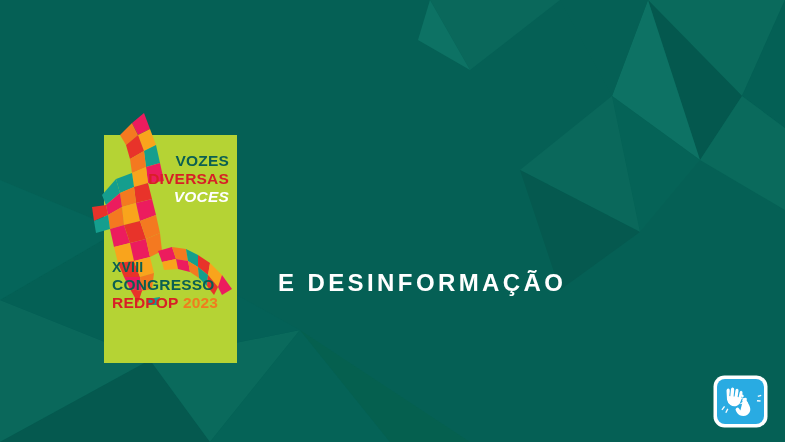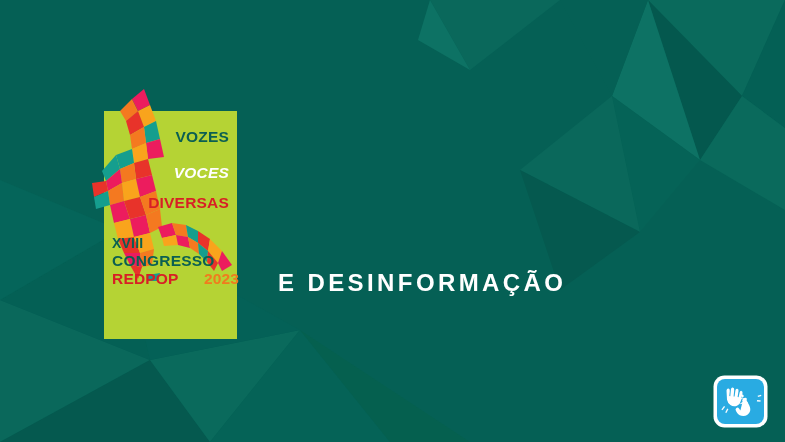--- a/index.html
+++ b/index.html
@@ -16,21 +16,21 @@
   }
   #bg-facets {
     position:absolute; inset:0;
     width:785px; height:442px;
     pointer-events:none;
   }
 
   
   #logo-card {
     position:absolute;
-    left:104px; top:111px;
+    left:104px; top:135px;
     width:133px; height:228px;
   }
   #logo-plate {
     position:absolute; inset:0;
     background:#b5d334;
   }
   #logo-map {
     position:absolute;
     left:-18px; top:-26px;
     width:150px; height:200px;
@@ -38,28 +38,28 @@
   }
   .logo-txt {
     position:absolute;
     font-family:"Liberation Sans", sans-serif;
     font-weight:bold;
     letter-spacing:0.2px;
     white-space:nowrap;
     line-height:1;
   }
   #t-vozes    { right:8px;  top:18px;  font-size:15.5px; color:#0b5f52; }
-  #t-diversas { right:8px;  top:36px;  font-size:15.5px; color:#d81f26;margin-top:48px; }
+  #t-diversas { right:8px;  top:36px;  font-size:15.5px; color:#d81f26; }
   #t-voces    { right:8px;  top:54px;  font-size:15.5px; color:#ffffff; font-style:italic; }
 
   #t-xviii     { left:8px; top:125px; font-size:14px;   color:#0b5f52; }
   #t-congresso { left:8px; top:142px; font-size:15.5px; color:#0b5f52; }
   #t-redpop-line { left:8px; top:160px; font-size:15.5px; }
   #t-redpop-line .redpop { color:#d81f26; }
-  #t-redpop-line .year   { color:#f07c1e;margin-left:21px; }
+  #t-redpop-line .year   { color:#f07c1e; }
   #t-rio       { left:8px; top:178px; font-size:14.5px; color:#0b5f52; }
 
   
   #panel-label {
     position:absolute;
     left:278px; top:188px;
     color:#ffffff;
     font-size:22px;
     font-weight:600;
     letter-spacing:4.2px;

